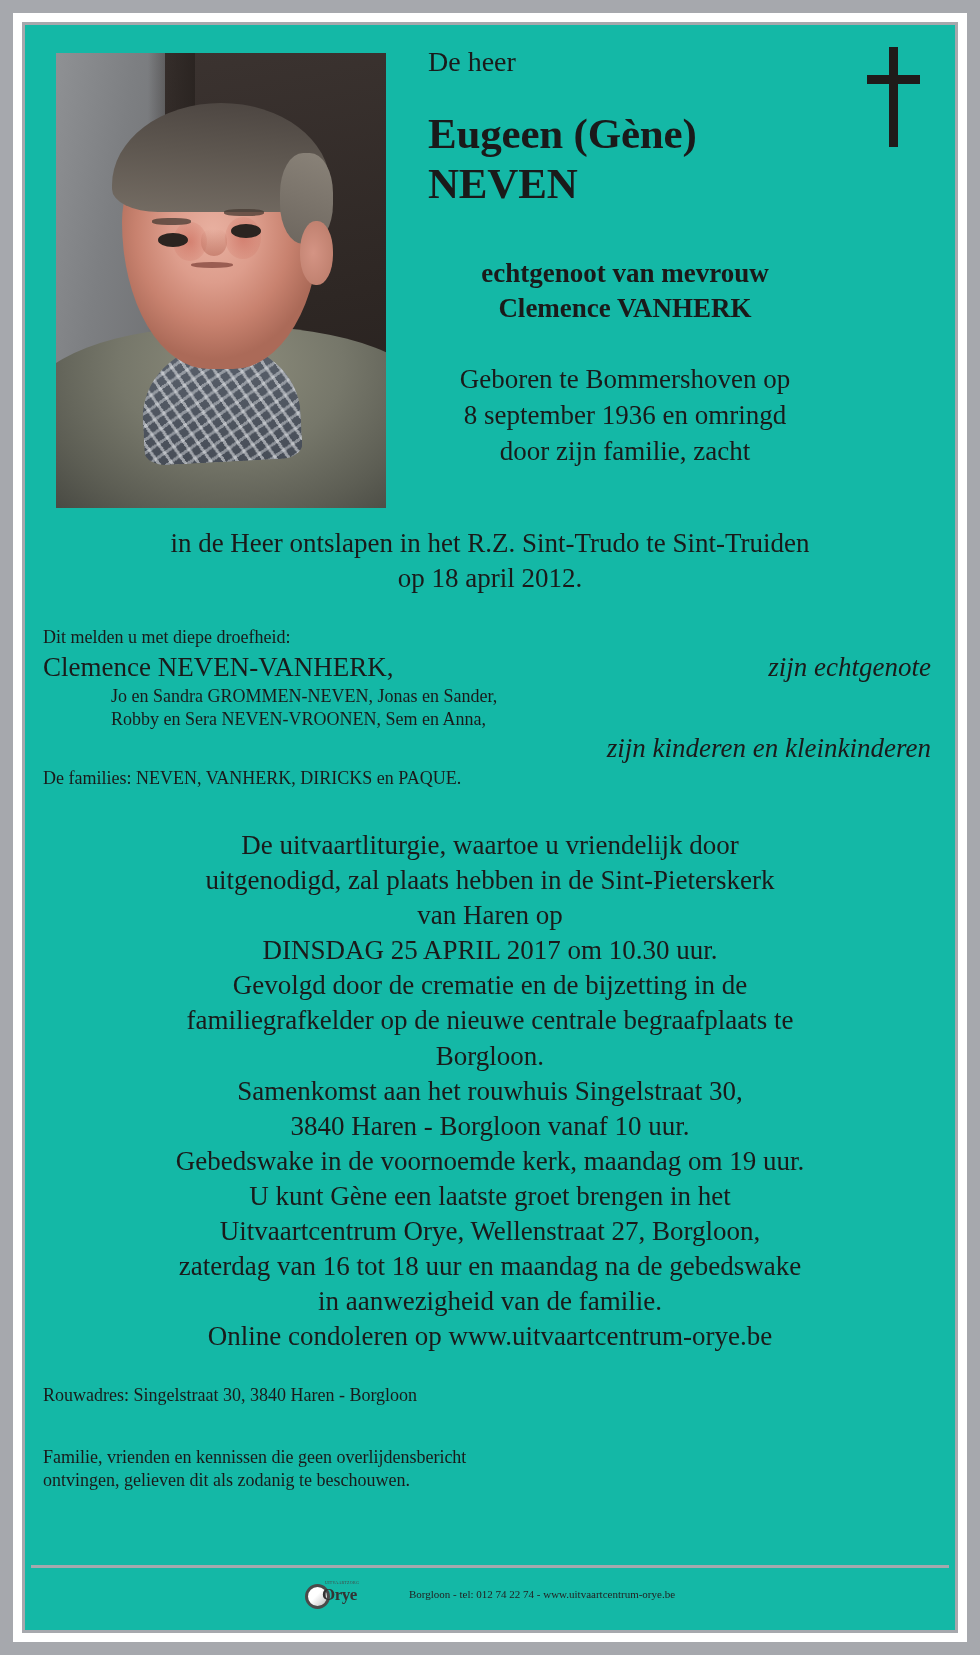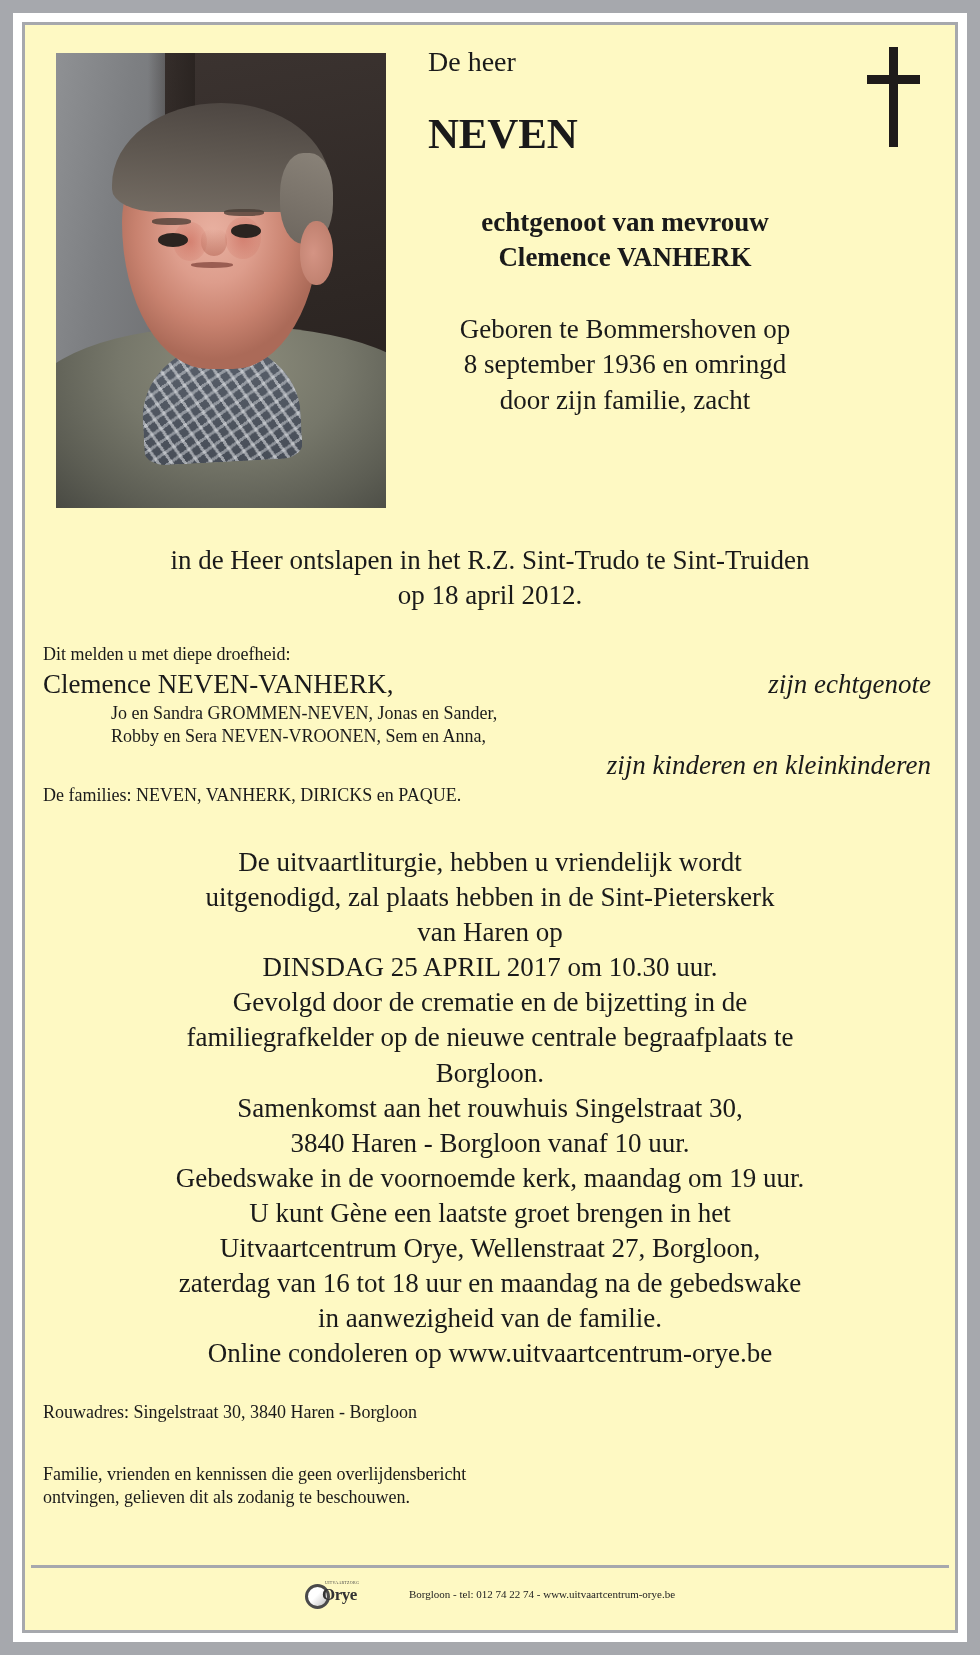--- a/index.html
+++ b/index.html
@@ -26,21 +26,21 @@
   }
   #frame-line {
     position: absolute;
     left: 22px; top: 22px; right: 22px; bottom: 22px;
     border: 3px solid #a6a8ad;
     background: #ffffff;
   }
   #page {
     position: absolute;
     left: 25px; top: 25px; right: 25px; bottom: 25px;
-    background: #fef9c3;
+    background: #14b8a6;
     overflow: hidden;
   }
 
   
   #photo {
     position: absolute;
     left: 31px;
     top: 28px;
     width: 330px;
     height: 455px;
@@ -204,21 +204,21 @@
     font-size: 27px;
     line-height: 1.32;
     text-align: center;
     margin-top: 36px;
   }
 
   
   #body-wide {
     position: absolute;
     left: 0;
-    top: 518px;
+    top: 501px;
     width: 100%;
     padding: 0 18px;
     box-sizing: border-box;
   }
   .ctr { text-align: center; font-size: 27px; line-height: 1.30; }
   .lft { text-align: left;   font-size: 18px; line-height: 1.30; }
   .gap-md { height: 30px; }
   .gap-lg { height: 38px; }
   .bold { font-weight: normal; }
   .announce-line {
@@ -330,20 +330,21 @@
     </div>
 
     <div id="cross">
       <div class="v"></div>
       <div class="h"></div>
     </div>
 
     <div id="head">
       <div class="de-heer">De heer</div>
       <div class="name">
+        <div>Eugeen (Gène)</div>
         <div>NEVEN</div>
       </div>
       <div class="spouse">
         <div>echtgenoot van mevrouw</div>
         <div>Clemence VANHERK</div>
       </div>
       <div class="born">
         <div>Geboren te Bommershoven op</div>
         <div>8 september 1936 en omringd</div>
         <div>door zijn familie, zacht</div>
@@ -364,21 +365,21 @@
         <span class="right-ital">zijn echtgenote</span>
       </div>
 
       <div class="lft indent-1">Jo en Sandra GROMMEN-NEVEN, Jonas en Sander,</div>
       <div class="lft indent-1">Robby en Sera NEVEN-VROONEN, Sem en Anna,</div>
       <div class="right-ital-row">zijn kinderen en kleinkinderen</div>
       <div class="lft">De families: NEVEN, VANHERK, DIRICKS en PAQUE.</div>
 
       <div class="gap-lg"></div>
 
-      <div class="ctr">De uitvaartliturgie, hebben u vriendelijk wordt</div>
+      <div class="ctr">De uitvaartliturgie, waartoe u vriendelijk door</div>
       <div class="ctr">uitgenodigd, zal plaats hebben in de Sint-Pieterskerk</div>
       <div class="ctr">van Haren op</div>
       <div class="ctr bold">DINSDAG 25 APRIL 2017 om 10.30 uur.</div>
       <div class="ctr">Gevolgd door de crematie en de bijzetting in de</div>
       <div class="ctr">familiegrafkelder op de nieuwe centrale begraafplaats te</div>
       <div class="ctr">Borgloon.</div>
       <div class="ctr">Samenkomst aan het rouwhuis Singelstraat 30,</div>
       <div class="ctr">3840 Haren - Borgloon vanaf 10 uur.</div>
       <div class="ctr">Gebedswake in de voornoemde kerk, maandag om 19 uur.</div>
       <div class="ctr">U kunt Gène een laatste groet brengen in het</div>

